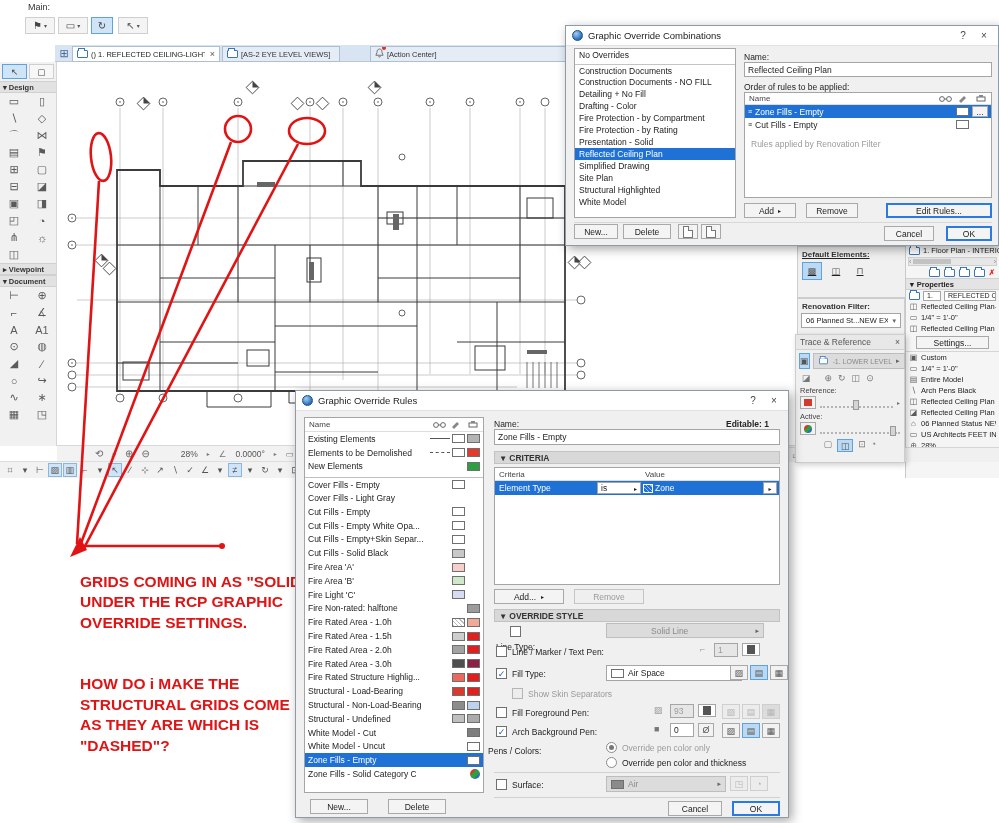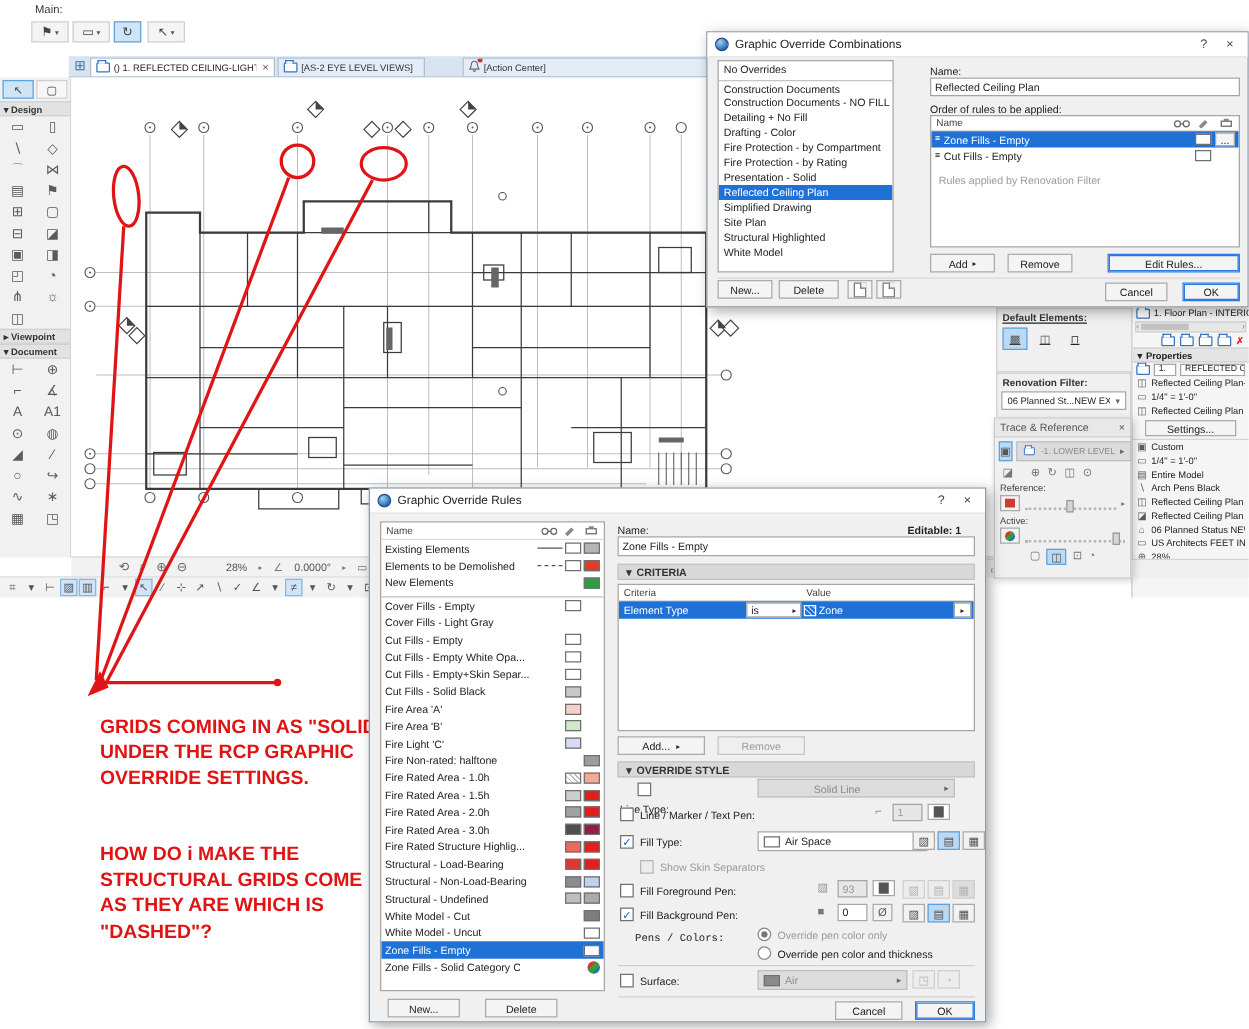--- a/index.html
+++ b/index.html
@@ -715,21 +715,21 @@
   </div>
 
   <div class="abs dlg" style="left:565px;top:25px;width:434px;height:221px;">
     <div class="dlg-title">
       <span class="globe"></span>
       <span>Graphic Override Combinations</span>
       <span class="sp"></span>
       <span class="dlg-ctl">?</span>
       <span class="dlg-ctl">×</span>
     </div>
-    <div class="abs listbox" style="left:8px;top:22px;width:141px;height:170px;">
+    <div class="abs listbox" style="left:8px;top:22px;width:162px;height:170px;">
         <div class="lb-row">
           <span>No Overrides</span>
         </div>
         <div class="lb-row sep">
           <span>Construction Documents</span>
         </div>
         <div class="lb-row">
           <span>Construction Documents - NO FILL</span>
         </div>
         <div class="lb-row">
@@ -1103,32 +1103,32 @@
         <i></i>
       </div>
     <div class="abs" style="left:426px;top:313px;display:flex;gap:2px;">
       <span class="mini dis">▨</span>
       <span class="mini dis">▤</span>
       <span class="mini dis" style="background:#dcdcdc;">▦</span>
     </div>
 
     <div class="abs row-lab" style="left:200px;top:335px;">
       <span class="cb">✓</span>
-      <span>Fill Background Pen:</span>
+      <span>Arch Background Pen:</span>
     </div>
     <div class="abs" style="left:358px;top:333px;color:#777;font-size:9px;">■</div>
     <div class="abs field" style="left:374px;top:332px;width:24px;height:14px;">0</div>
     <div class="abs mini" style="left:402px;top:332px;width:16px;height:14px;">Ø</div>
     <div class="abs" style="left:426px;top:332px;display:flex;gap:2px;">
       <span class="mini">▨</span>
       <span class="mini on">▤</span>
       <span class="mini">▦</span>
     </div>
 
-    <div class="abs" style="left:212px;top:355px;font-size:8.5px;font-family:Liberation Mono, monospace;">Pens / Colors:</div>
+    <div class="abs" style="left:192px;top:355px;font-size:8.5px;">Pens / Colors:</div>
     <div class="abs row-lab" style="left:310px;top:351px;color:#9a9a9a;">
       <span class="radio">
           <span class="dot"></span>
         </span>
       <span>Override pen color only</span>
     </div>
     <div class="abs row-lab" style="left:310px;top:366px;">
       <span class="radio"></span>
       <span>Override pen color and thickness</span>
     </div>

